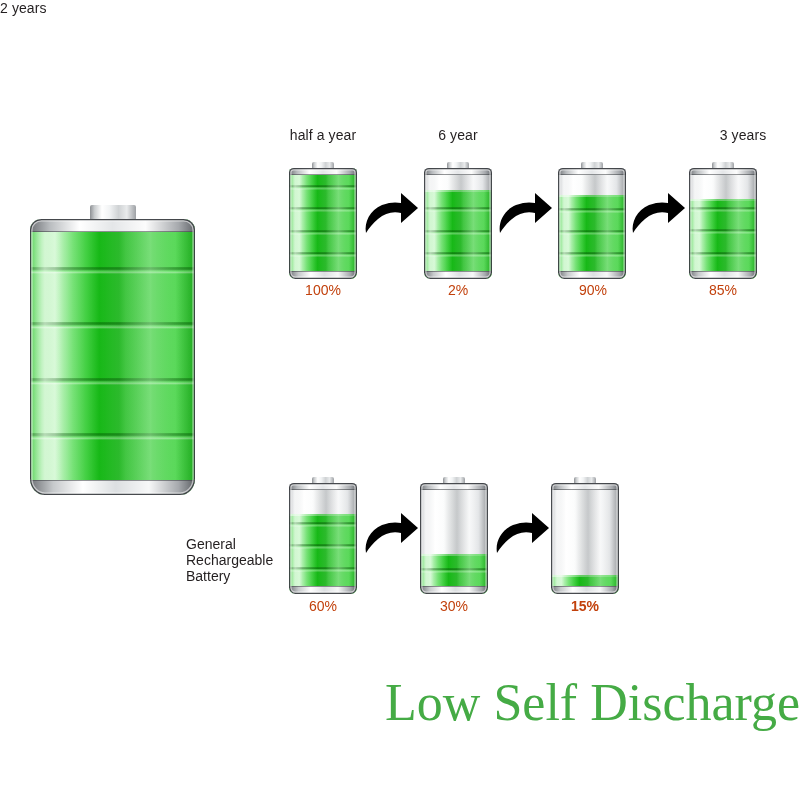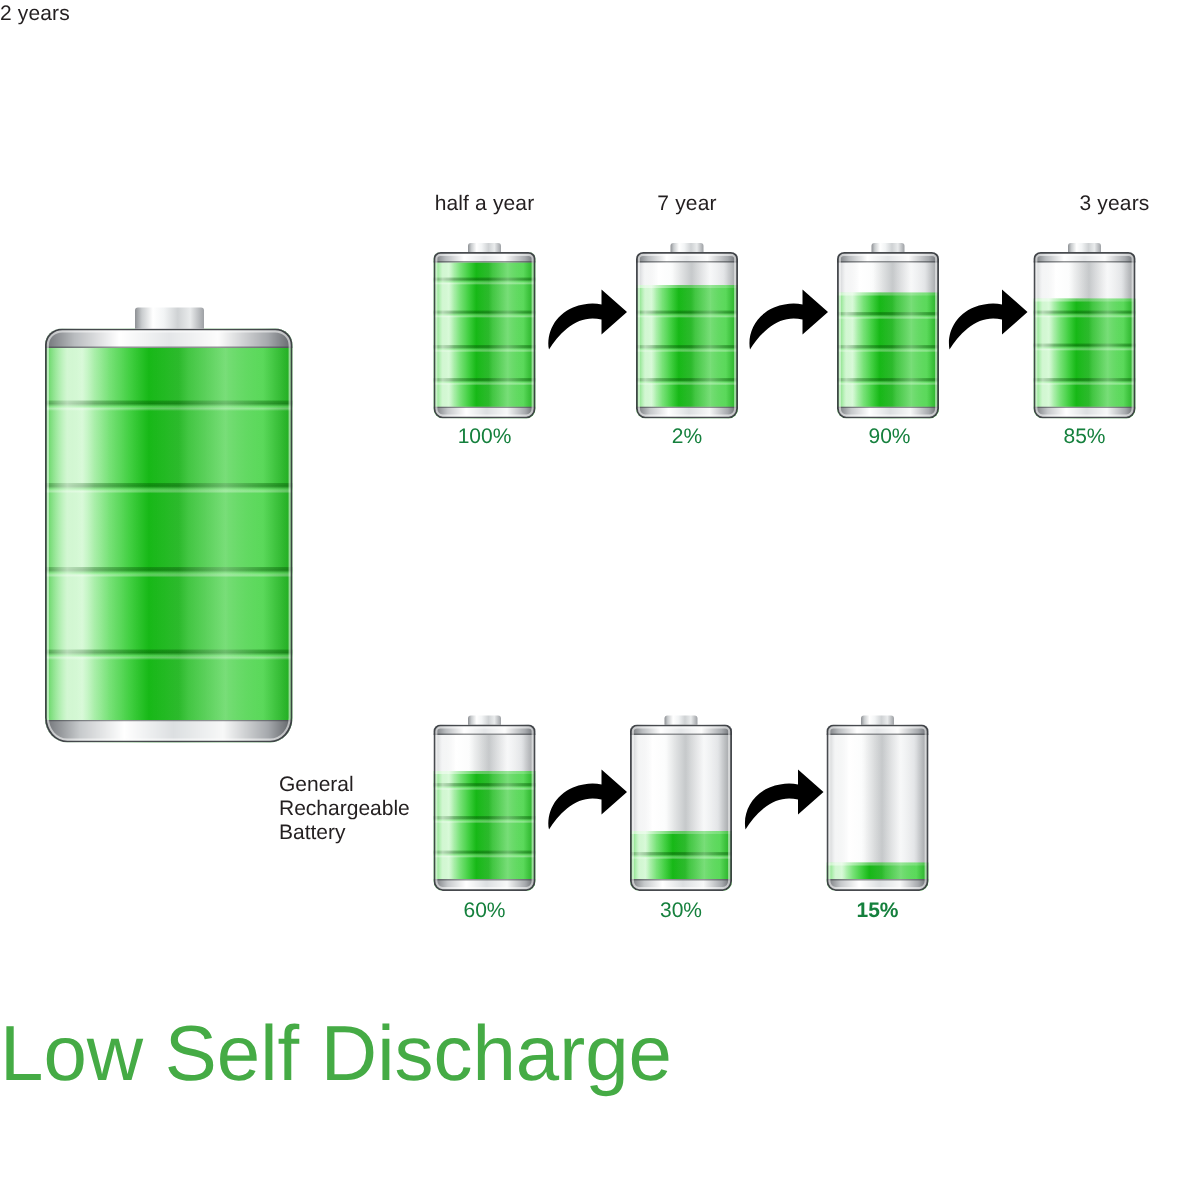--- a/index.html
+++ b/index.html
@@ -173,21 +173,21 @@
     text-align: center;
     font-size: 14px;
     color: #231f20;
     white-space: nowrap;
     letter-spacing: 0.1px;
   }
   .pct-label {
     position: absolute;
     text-align: center;
     font-size: 14px;
-    color: #15803d;
+    color: #c2410c;
     white-space: nowrap;
   }
   .row-label {
     position: absolute;
     font-size: 14px;
     line-height: 16px;
     color: #231f20;
     text-align: left;
     white-space: pre-line;
   }
@@ -222,21 +222,21 @@
       </div>
       <div class="bat-sheen"></div>
       <div class="bat-rim-top" style="height:12px;"></div>
       <div class="bat-rim-bot" style="height:14px;"></div>
       <div class="bat-shell"></div>
     </div>
   </div>
 
 
   <div class="time-label" style="left:258px; top:127px; width:130px;">half a year</div>
-  <div class="time-label" style="left:393px; top:127px; width:130px;">7 year</div>
+  <div class="time-label" style="left:393px; top:127px; width:130px;">6 year</div>
   <div class="time-label" style="left" :="">2 years</div>
   <div class="time-label" style="left:678px; top:127px; width:130px;">3 years</div>
 
   <div class="battery" style="left:289px; top:162px; width:68px; height:117px;">
     <div class="bat-cap" style="width:22px; height:7px;"></div>
     <div class="bat-body" style="top:6px; width:68px; height:111px;">
       <div class="bat-fill" style="height:100%;"></div>
       <div class="bat-rings" style="height:100%;">
         <div class="bat-ring" style="bottom:20%;"></div>
         <div class="bat-ring" style="bottom:40%;"></div>
@@ -311,21 +311,21 @@
     <svg width="56" height="52" viewBox="0 0 56 52">
       <path fill="#000000" d="M3 47 C1 36 7 24 19 19 C27 16 33 16 38 17 L38 7 L55 22 L38 37 L38 27 C30 25 22 27 15 33 C10 37 6 42 3 47 Z"></path>
     </svg>
   </div>
   <div class="arrow" style="left:630px; top:186px;">
     <svg width="56" height="52" viewBox="0 0 56 52">
       <path fill="#000000" d="M3 47 C1 36 7 24 19 19 C27 16 33 16 38 17 L38 7 L55 22 L38 37 L38 27 C30 25 22 27 15 33 C10 37 6 42 3 47 Z"></path>
     </svg>
   </div>
 
-  <div class="row-label" style="left:186px; top:514px; width:110px;">General
+  <div class="row-label" style="left:186px; top:536px; width:110px;">General
 Rechargeable
 Battery</div>
 
   <div class="battery" style="left:289px; top:477px; width:68px; height:117px;">
     <div class="bat-cap" style="width:22px; height:7px;"></div>
     <div class="bat-body" style="top:6px; width:68px; height:111px;">
       <div class="bat-fill" style="height:72%;"></div>
       <div class="bat-rings" style="height:72%;">
         <div class="bat-ring" style="bottom:28%;"></div>
         <div class="bat-ring" style="bottom:56%;"></div>
@@ -371,15 +371,15 @@
     <svg width="56" height="52" viewBox="0 0 56 52">
       <path fill="#000000" d="M3 47 C1 36 7 24 19 19 C27 16 33 16 38 17 L38 7 L55 22 L38 37 L38 27 C30 25 22 27 15 33 C10 37 6 42 3 47 Z"></path>
     </svg>
   </div>
   <div class="arrow" style="left:494px; top:506px;">
     <svg width="56" height="52" viewBox="0 0 56 52">
       <path fill="#000000" d="M3 47 C1 36 7 24 19 19 C27 16 33 16 38 17 L38 7 L55 22 L38 37 L38 27 C30 25 22 27 15 33 C10 37 6 42 3 47 Z"></path>
     </svg>
   </div>
 
-  <div class="headline" style="left:0; top:673px; width:800px; text-align:left;">Low Self Discharge</div>
+  <div class="headline" style="left:0; top:673px; width:800px; text-align:right;font-family:Liberation Serif, serif;">Low Self Discharge</div>
 
 </div>
 
 </body></html>

